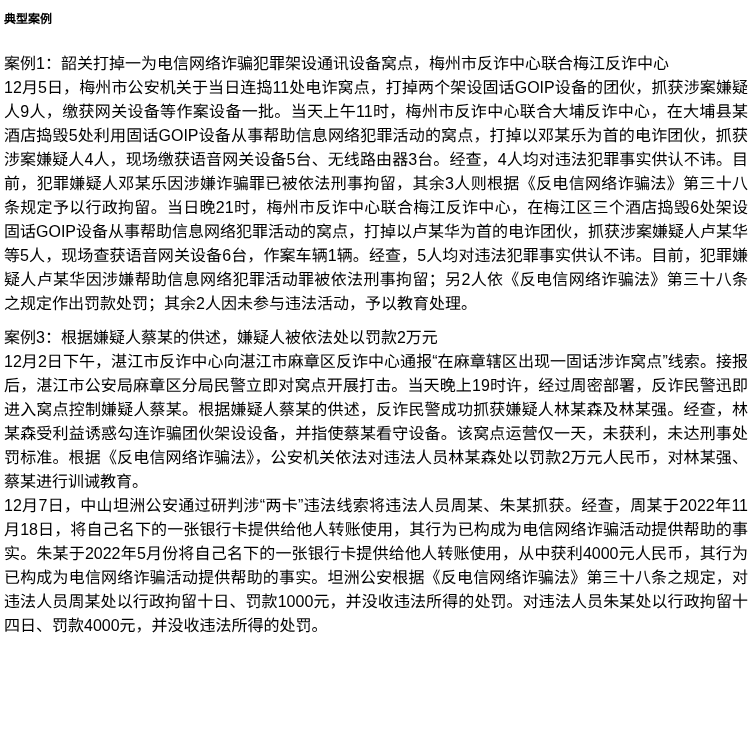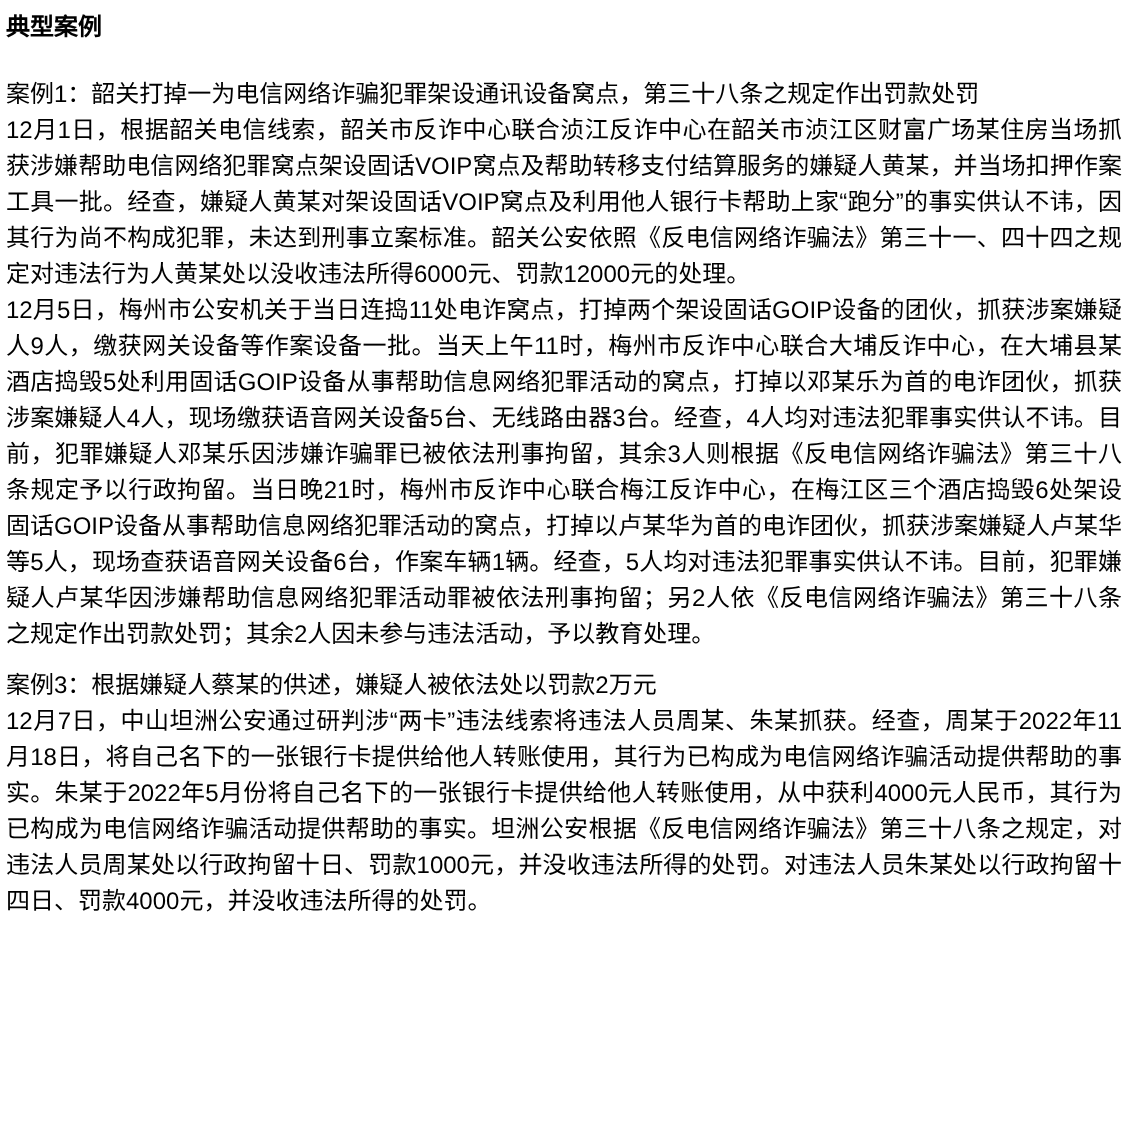--- a/index.html
+++ b/index.html
@@ -8,21 +8,21 @@
     min-height: 753px;
     box-sizing: border-box;
     background: #ffffff;
     color: #000000;
     font-family: "Liberation Sans", "DejaVu Sans", sans-serif;
     font-size: 16px;
     padding: 10px 6px 10px 4px;
   }
   .doc-title {
     font-weight: 700;
-    font-size: 16px;
+    font-size: 12px;
     line-height: 18px;
     margin: 0 0 24px 0;
   }
   .case-heading {
     font-weight: 400;
     margin: 10px 0 0 0;
     line-height: 24px;
   }
   .case-body {
     margin: 0;
@@ -33,29 +33,29 @@
   }
 </style>
 </head>
 <body>
 
 <div>
 
   <p class="doc-title">典型案例</p>
 
   <div class="case">
-    <p class="case-heading">案例1：韶关打掉一为电信网络诈骗犯罪架设通讯设备窝点，第三十八条之规定作出罚款处罚</p>
-    <p class="case-body">12月1日，根据韶关电信线索，韶关市反诈中心联合浈江反诈中心在韶关市浈江区财富广场某住房当场抓获涉嫌帮助电信网络犯罪窝点架设固话VOIP窝点及帮助转移支付结算服务的嫌疑人黄某，并当场扣押作案工具一批。经查，嫌疑人黄某对架设固话VOIP窝点及利用他人银行卡帮助上家“跑分”的事实供认不讳，因其行为尚不构成犯罪，未达到刑事立案标准。韶关公安依照《反电信网络诈骗法》第三十一、四十四之规定对违法行为人黄某处以没收违法所得6000元、罚款12000元的处理。</p>
+    <p class="case-heading">案例1：韶关打掉一为电信网络诈骗犯罪架设通讯设备窝点，梅州市反诈中心联合梅江反诈中心</p>
   </div>
 
   <div class="case">
     <p class="case-body">12月5日，梅州市公安机关于当日连捣11处电诈窝点，打掉两个架设固话GOIP设备的团伙，抓获涉案嫌疑人9人，缴获网关设备等作案设备一批。当天上午11时，梅州市反诈中心联合大埔反诈中心，在大埔县某酒店捣毁5处利用固话GOIP设备从事帮助信息网络犯罪活动的窝点，打掉以邓某乐为首的电诈团伙，抓获涉案嫌疑人4人，现场缴获语音网关设备5台、无线路由器3台。经查，4人均对违法犯罪事实供认不讳。目前，犯罪嫌疑人邓某乐因涉嫌诈骗罪已被依法刑事拘留，其余3人则根据《反电信网络诈骗法》第三十八条规定予以行政拘留。当日晚21时，梅州市反诈中心联合梅江反诈中心，在梅江区三个酒店捣毁6处架设固话GOIP设备从事帮助信息网络犯罪活动的窝点，打掉以卢某华为首的电诈团伙，抓获涉案嫌疑人卢某华等5人，现场查获语音网关设备6台，作案车辆1辆。经查，5人均对违法犯罪事实供认不讳。目前，犯罪嫌疑人卢某华因涉嫌帮助信息网络犯罪活动罪被依法刑事拘留；另2人依《反电信网络诈骗法》第三十八条之规定作出罚款处罚；其余2人因未参与违法活动，予以教育处理。</p>
   </div>
 
   <div class="case">
     <p class="case-heading">案例3：根据嫌疑人蔡某的供述，嫌疑人被依法处以罚款2万元</p>
+    <p class="case-body">12月2日下午，湛江市反诈中心向湛江市麻章区反诈中心通报“在麻章辖区出现一固话涉诈窝点”线索。接报后，湛江市公安局麻章区分局民警立即对窝点开展打击。当天晚上19时许，经过周密部署，反诈民警迅即进入窝点控制嫌疑人蔡某。根据嫌疑人蔡某的供述，反诈民警成功抓获嫌疑人林某森及林某强。经查，林某森受利益诱惑勾连诈骗团伙架设设备，并指使蔡某看守设备。该窝点运营仅一天，未获利，未达刑事处罚标准。根据《反电信网络诈骗法》，公安机关依法对违法人员林某森处以罚款2万元人民币，对林某强、蔡某进行训诫教育。</p>
   </div>
 
   <div class="case">
     <p class="case-body">12月7日，中山坦洲公安通过研判涉“两卡”违法线索将违法人员周某、朱某抓获。经查，周某于2022年11月18日，将自己名下的一张银行卡提供给他人转账使用，其行为已构成为电信网络诈骗活动提供帮助的事实。朱某于2022年5月份将自己名下的一张银行卡提供给他人转账使用，从中获利4000元人民币，其行为已构成为电信网络诈骗活动提供帮助的事实。坦洲公安根据《反电信网络诈骗法》第三十八条之规定，对违法人员周某处以行政拘留十日、罚款1000元，并没收违法所得的处罚。对违法人员朱某处以行政拘留十四日、罚款4000元，并没收违法所得的处罚。</p>
   </div>
 
 </div>
 
 </body></html>

